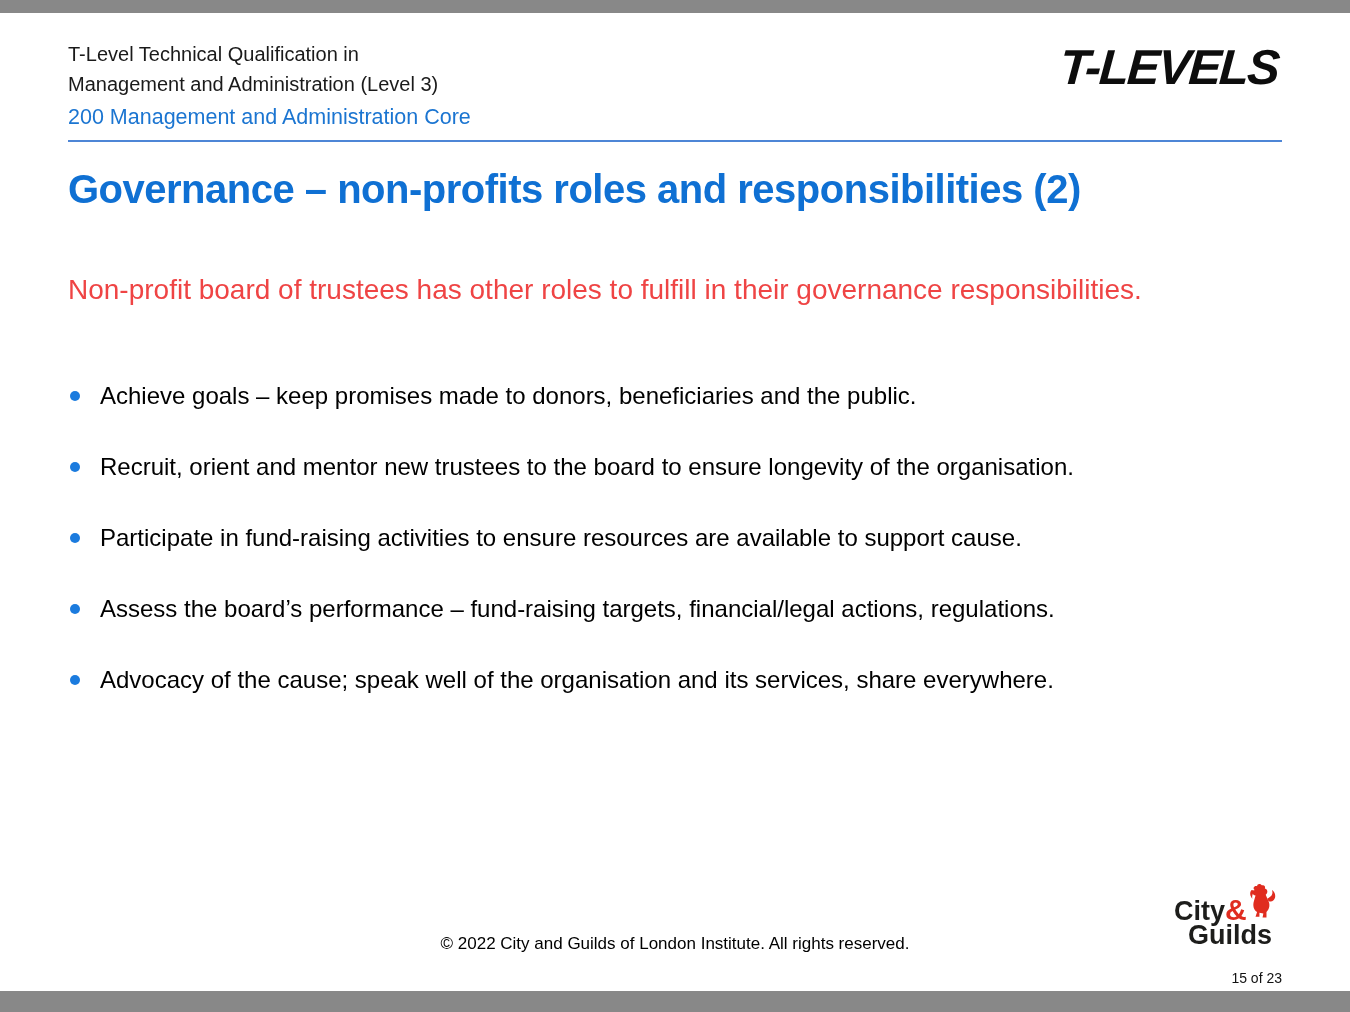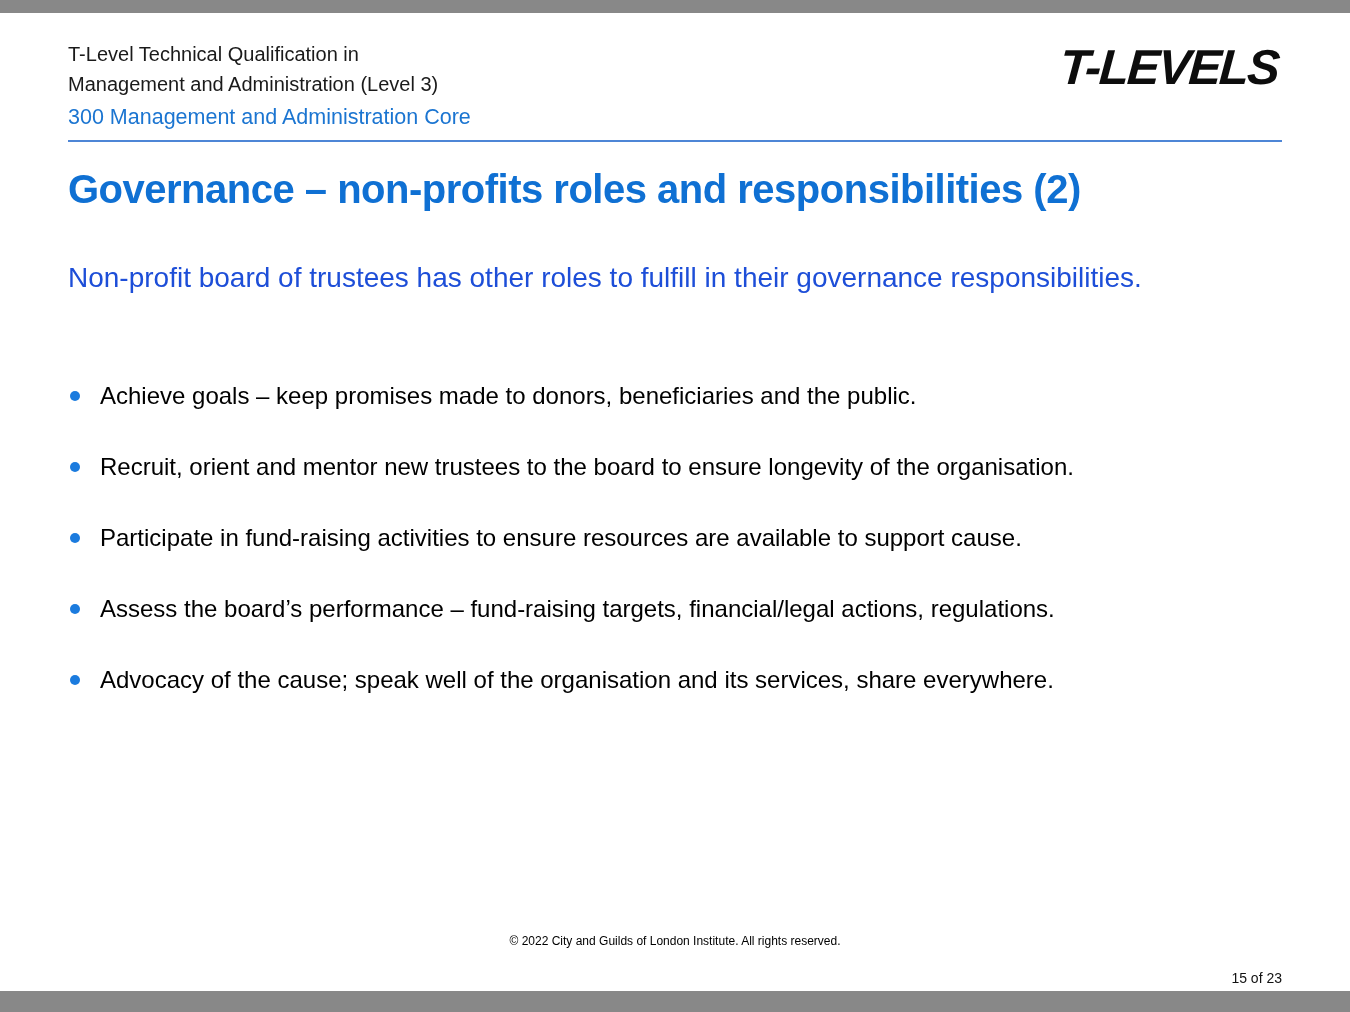--- a/index.html
+++ b/index.html
@@ -40,40 +40,40 @@
     height:2px;background:var(--divider-blue);
   }
   
   .slide-title{
     position:absolute;left:68px;top:152px;width:1220px;
     font-size:40px;font-weight:bold;letter-spacing:-0.5px;
     color:var(--title-blue);line-height:48px;
   }
   
   .intro{
-    position:absolute;left:68px;top:240px;width:1216px;
-    font-size:28px;line-height:50px;color:#1d4ed8;
+    position:absolute;left:68px;top:252px;width:1216px;
+    font-size:28px;line-height:50px;color:#ef4444;
   }
   .bullets{
     position:absolute;left:68px;top:358px;width:1216px;
     list-style:none;
   }
   .bullets li{
     position:relative;padding-left:32px;margin-bottom:21px;
     font-size:24px;line-height:50px;color:#000;
   }
   .dot{
     position:absolute;left:2px;top:20px;
     width:10px;height:10px;border-radius:50%;
     background:var(--bullet-blue);
   }
   
   .copyright{
     position:absolute;left:0;right:0;top:921px;
-    text-align:center;font-size:12px;color:#000;
+    text-align:center;font-size:17px;color:#000;
   }
   .cg-logo{
     position:absolute;right:66px;top:884px;width:110px;
     color:#1d1d1b;font-weight:bold;line-height:0.88;
     text-align:left;
   }
   .cg-row1{position:relative;font-size:27px;padding-left:0;}
   .cg-amp{color:var(--logo-red);font-size:30px;}
   .cg-lion{position:absolute;right:6px;top:-14px;width:34px;height:36px;}
   .cg-row2{font-size:27px;padding-left:14px;}
@@ -83,21 +83,21 @@
   }
 </style>
 </head>
 <body>
 
 <div class="slide">
 
   <div class="header-left">
     <div class="hdr-line1">T-Level Technical Qualification in</div>
     <div class="hdr-line2">Management and Administration (Level 3)</div>
-    <div class="hdr-line3">300 Management and Administration Core</div>
+    <div class="hdr-line3">200 Management and Administration Core</div>
   </div>
   <div class="tlevels-logo">T-LEVELS</div>
 
   <div class="divider"></div>
 
   <h1 class="slide-title">Governance – non-profits roles and responsibilities (2)</h1>
 
   <p class="intro">Non-profit board of trustees has other roles to fulfill in their governance responsibilities.</p>
 
   <ul class="bullets">
@@ -118,16 +118,27 @@
       <span>Assess the board’s performance – fund-raising targets, financial/legal actions, regulations.</span>
     </li>
     <li>
       <span class="dot"></span>
       <span>Advocacy of the cause; speak well of the organisation and its services, share everywhere.</span>
     </li>
   </ul>
 
   <div class="copyright">© 2022 City and Guilds of London Institute. All rights reserved.</div>
 
+  <div class="cg-logo">
+    <div class="cg-row1">
+      <span>City</span><span class="cg-amp">&amp;</span>
+      <svg class="cg-lion" viewBox="0 0 40 46" aria-hidden="true">
+        <path fill="#E02C1F" d="M21 3 C19 0 15 1 15 4 C11 3 9 7 12 9 C8 11 9 16 13 16 L11 23 C9 29 11 35 15 37 L13 43 L18 43 L18 38 L23 39 L22 44 L27 44 L27 37 C31 33 32 27 29 22 L26 15 C29 13 29 8 25 7 C26 4 24 2 21 3 Z"></path>
+        <path fill="#E02C1F" d="M28 20 C33 18 36 14 34 9 C38 11 40 18 36 22 C33 25 29 24 28 20 Z"></path>
+        <path fill="#E02C1F" d="M13 10 C10 12 8 16 9 20 C6 17 5 12 8 9 Z"></path>
+      </svg>
+    </div>
+    <div class="cg-row2">Guilds</div>
+  </div>
 
   <div class="page-num">15 of 23</div>
 
 </div>
 
 </body></html>

